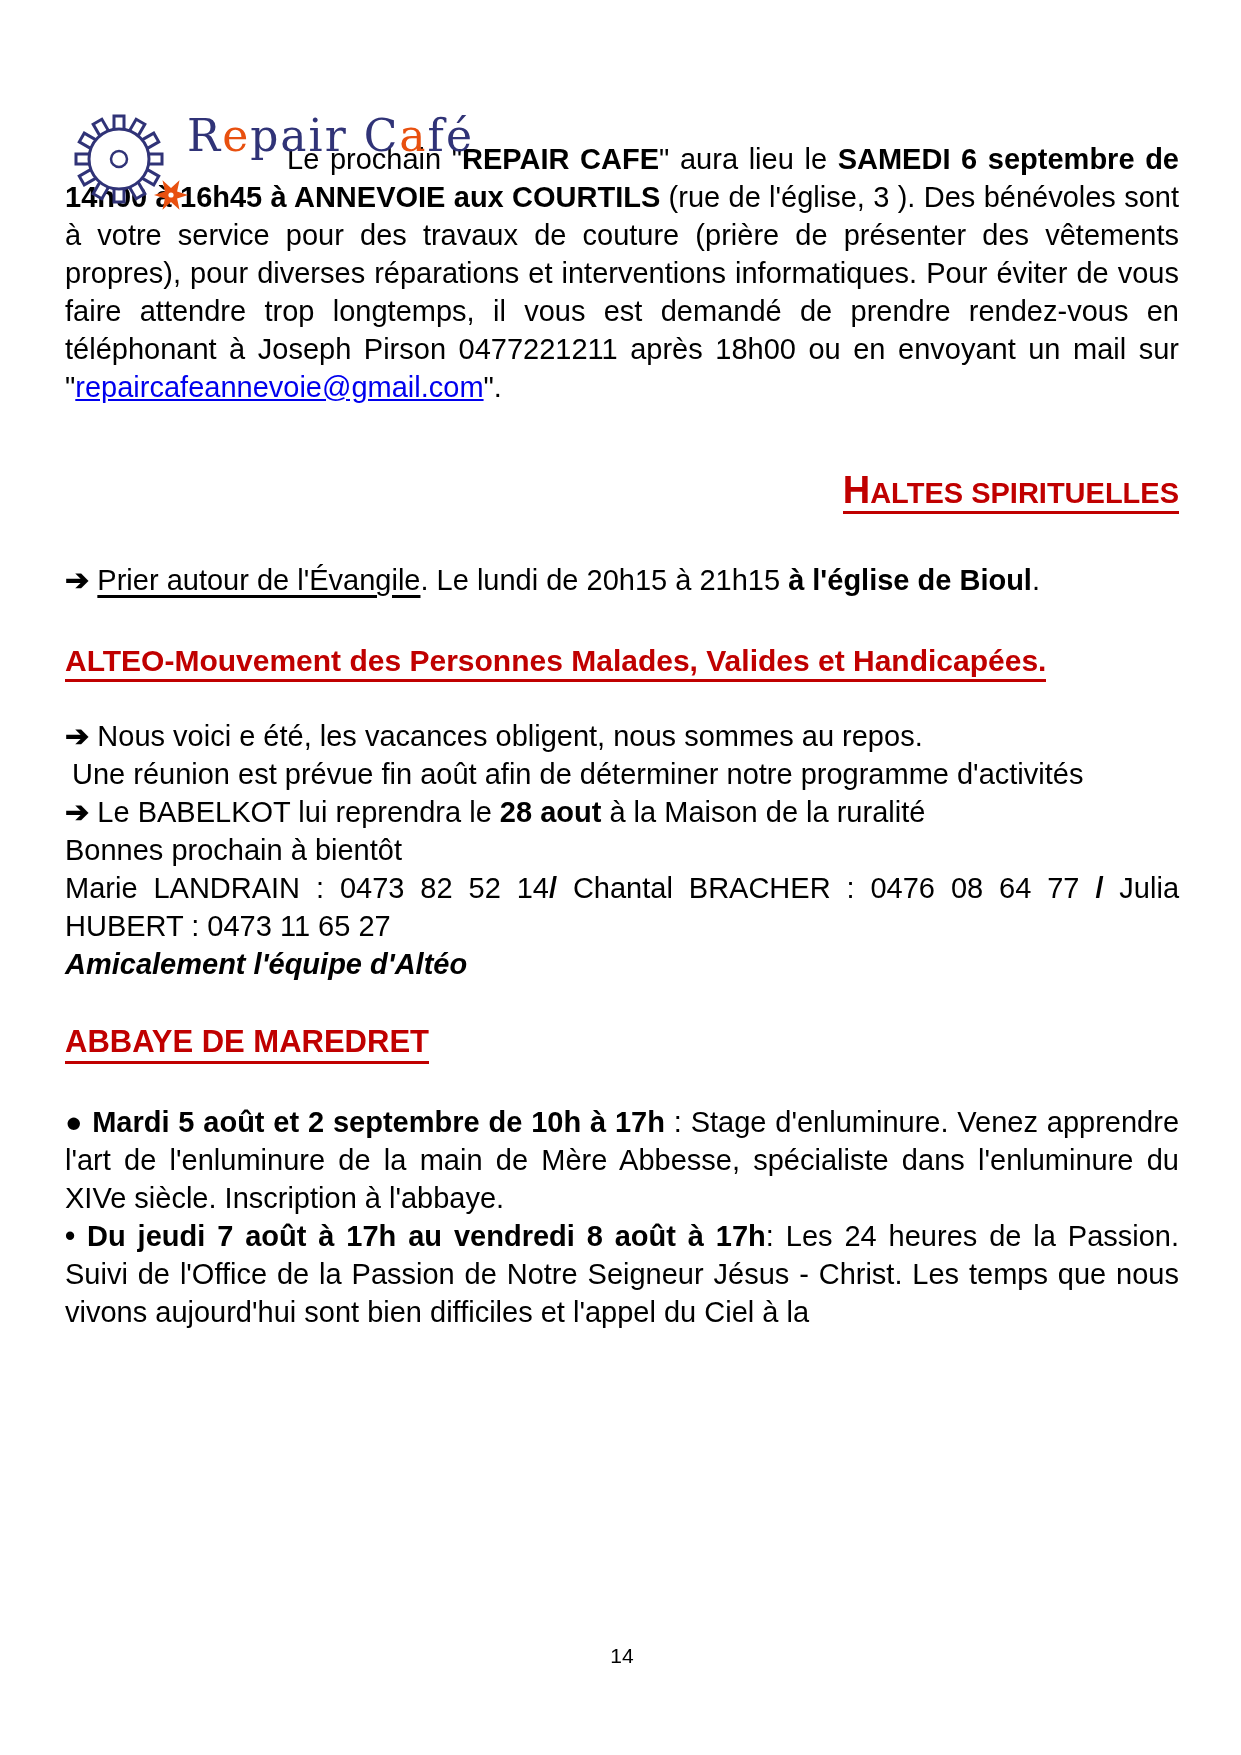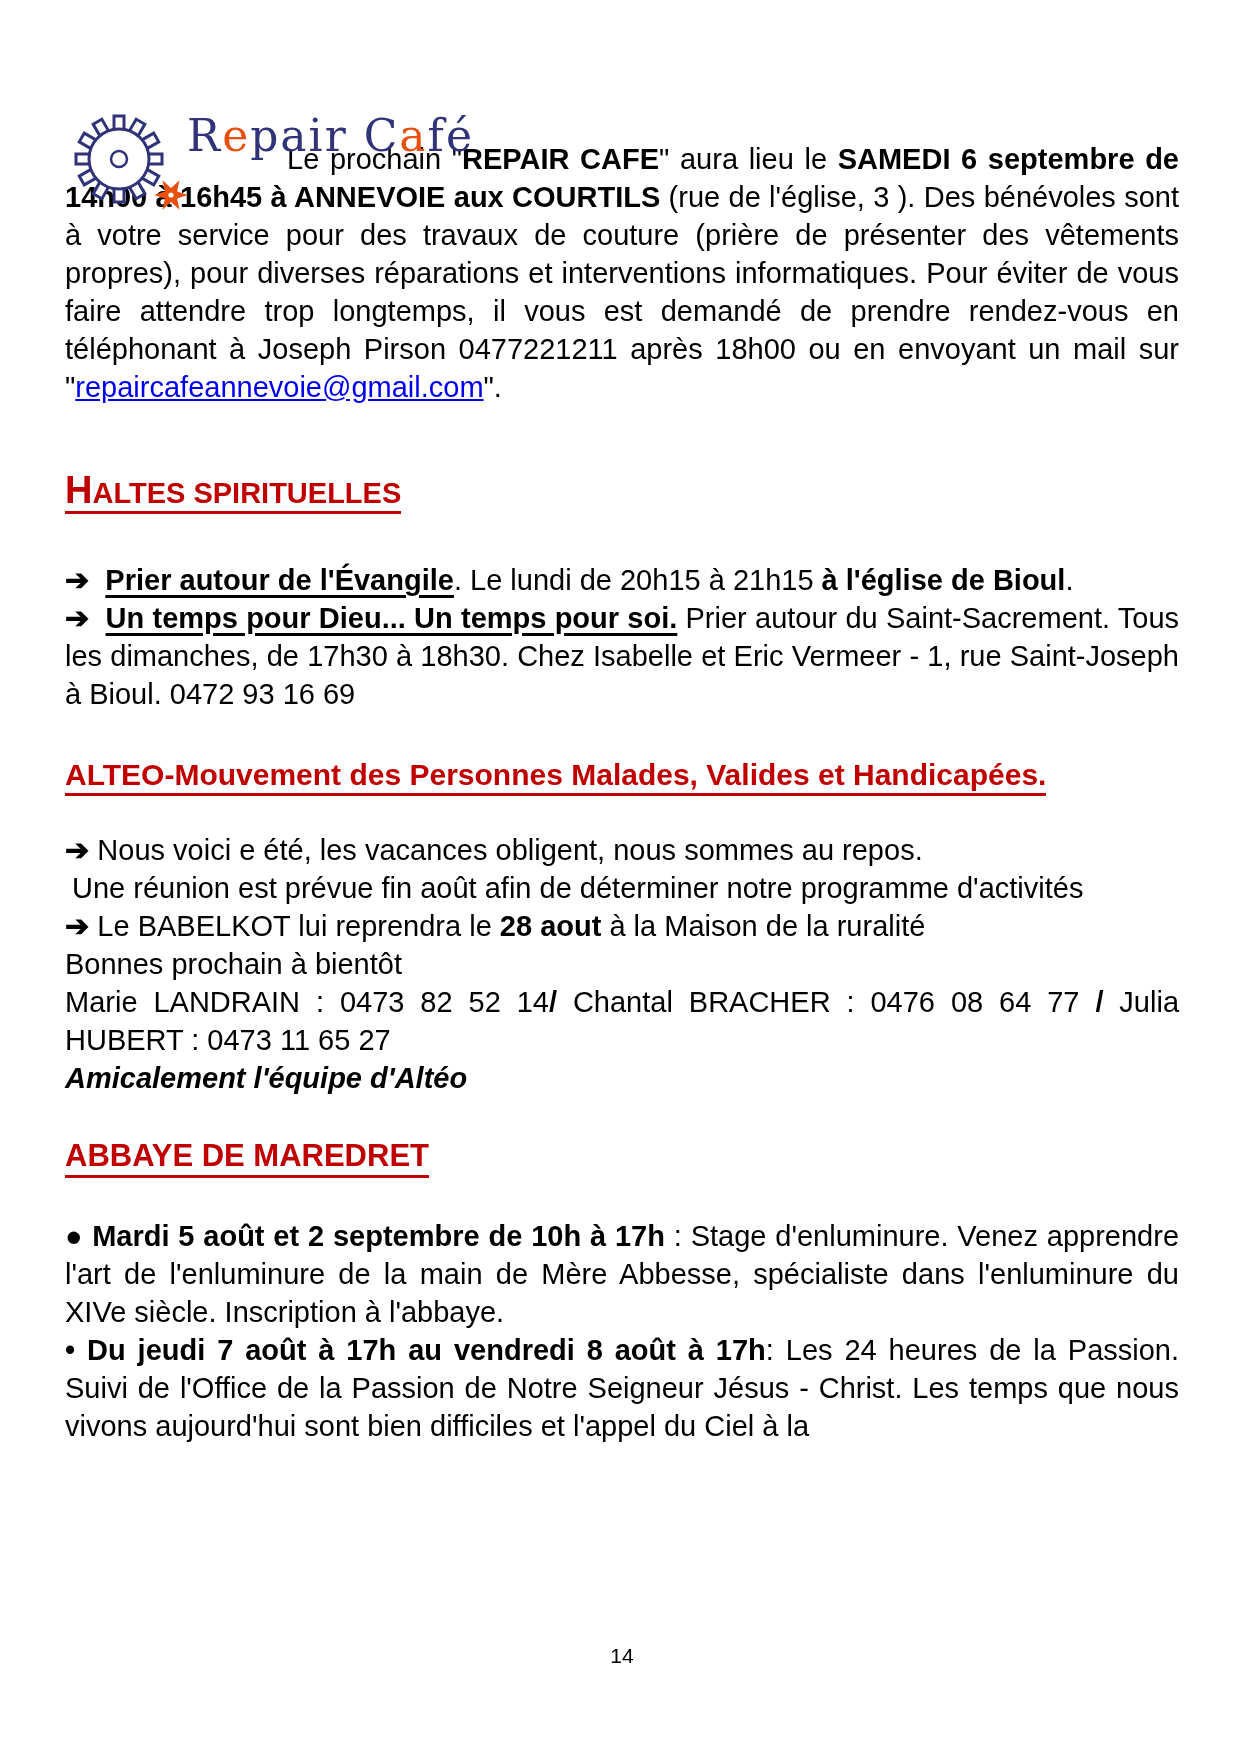--- a/index.html
+++ b/index.html
@@ -9,25 +9,24 @@
     position:relative;
     padding:98px 62px 0 65px;
     font-family:"Liberation Sans", sans-serif;
     font-size:29px; line-height:38px;
     color:#000000;
     overflow:hidden;
   }
   p { text-align:justify; }
   .run-b { font-weight:700;margin-top:32px; }
   .run-bu {
-    font-weight:700;
+    font-weight:400;
     text-decoration:underline;
     text-decoration-thickness:3px;
     text-underline-offset:5px;
-    margin-left:8px;
   }
   .run-link {
     color:var(--link-blue,#0000ee);
     text-decoration:underline;
     cursor:pointer;
   }
   .run-navy { color:var(--logo-navy,#303377); }
   .run-orange { color:var(--logo-orange,#e8500f); }
 
   
@@ -42,21 +41,21 @@
     white-space:nowrap;
   }
   .repair-par { padding-top:42px; text-indent:222px; }
 
   
   .heading { color:var(--red,#c00000); font-weight:700; }
   .heading .hx {
     border-bottom:3px solid var(--red,#c00000);
     padding-bottom:2px;
   }
-  .heading-haltes { margin-top:60px; font-size:29px; line-height:48px; }
+  .heading-haltes { margin-top:60px; font-size:29px; line-height:48px;text-align:right; }
   .heading-haltes .hs-initial { font-size:38px; }
   .heading-alteo { margin-top:40px; font-size:30px; line-height:44px; }
   .heading-abbaye { margin-top:36px; font-size:31px; line-height:46px; }
 
   .haltes-items { margin-top:44px; }
   .alteo-body { margin-top:34px; }
   .indent-sm { text-indent:7px; }
   .signature {
     text-align:left; padding-right:106px;
     font-weight:700; font-style:italic;
@@ -100,21 +99,20 @@
   <p class="repair-par"><span>Le prochain "</span><span class="run-b">REPAIR CAFE</span><span>" aura lieu le </span><span class="run-b">SAMEDI 6 septembre de 14h00 à 16h45 à ANNEVOIE aux COURTILS</span><span> (rue de l'église, 3 ). Des bénévoles sont à votre service pour des travaux de couture (prière de présenter des vêtements propres), pour diverses réparations et interventions informatiques. Pour éviter de vous faire attendre trop longtemps, il vous est demandé de prendre rendez-vous en téléphonant à Joseph Pirson 0477221211 après 18h00 ou en envoyant un mail sur "</span><a class="run-link">repaircafeannevoie@gmail.com</a><span>".</span></p>
 </div>
 
 <div class="heading heading-haltes">
   <span class="hx">
     <span class="hs-initial">H</span><span>ALTES SPIRITUELLES</span>
   </span>
 </div>
 <div class="haltes-items">
   <p><span class="run-b">➔ </span><span class="run-bu">Prier autour de l'Évangile</span><span>. Le lundi de 20h15 à 21h15 </span><span class="run-b">à l'église de Bioul</span><span>.</span></p>
-  <p><span class="run-b">➔ </span><span class="run-bu">Un temps pour Dieu... Un temps pour soi.</span><span> Prier autour du Saint-Sacrement. Tous les dimanches, de 17h30 à 18h30. Chez Isabelle et Eric Vermeer - 1, rue Saint-Joseph à Bioul. 0472 93 16 69</span></p>
 </div>
 
 <div class="heading heading-alteo">
   <span class="hx">ALTEO-Mouvement des Personnes Malades, Valides et Handicapées.</span>
 </div>
 <div class="alteo-body">
   <p><span class="run-b">➔ </span><span>Nous voici e été, les vacances obligent, nous sommes au repos.</span></p>
   <p class="indent-sm"><span>Une réunion est prévue fin août afin de déterminer notre programme d'activités</span></p>
   <p><span class="run-b">➔ </span><span>Le BABELKOT lui reprendra le </span><span class="run-b">28 aout</span><span> à la Maison de la ruralité</span></p>
   <p><span>Bonnes prochain à bientôt</span></p>

